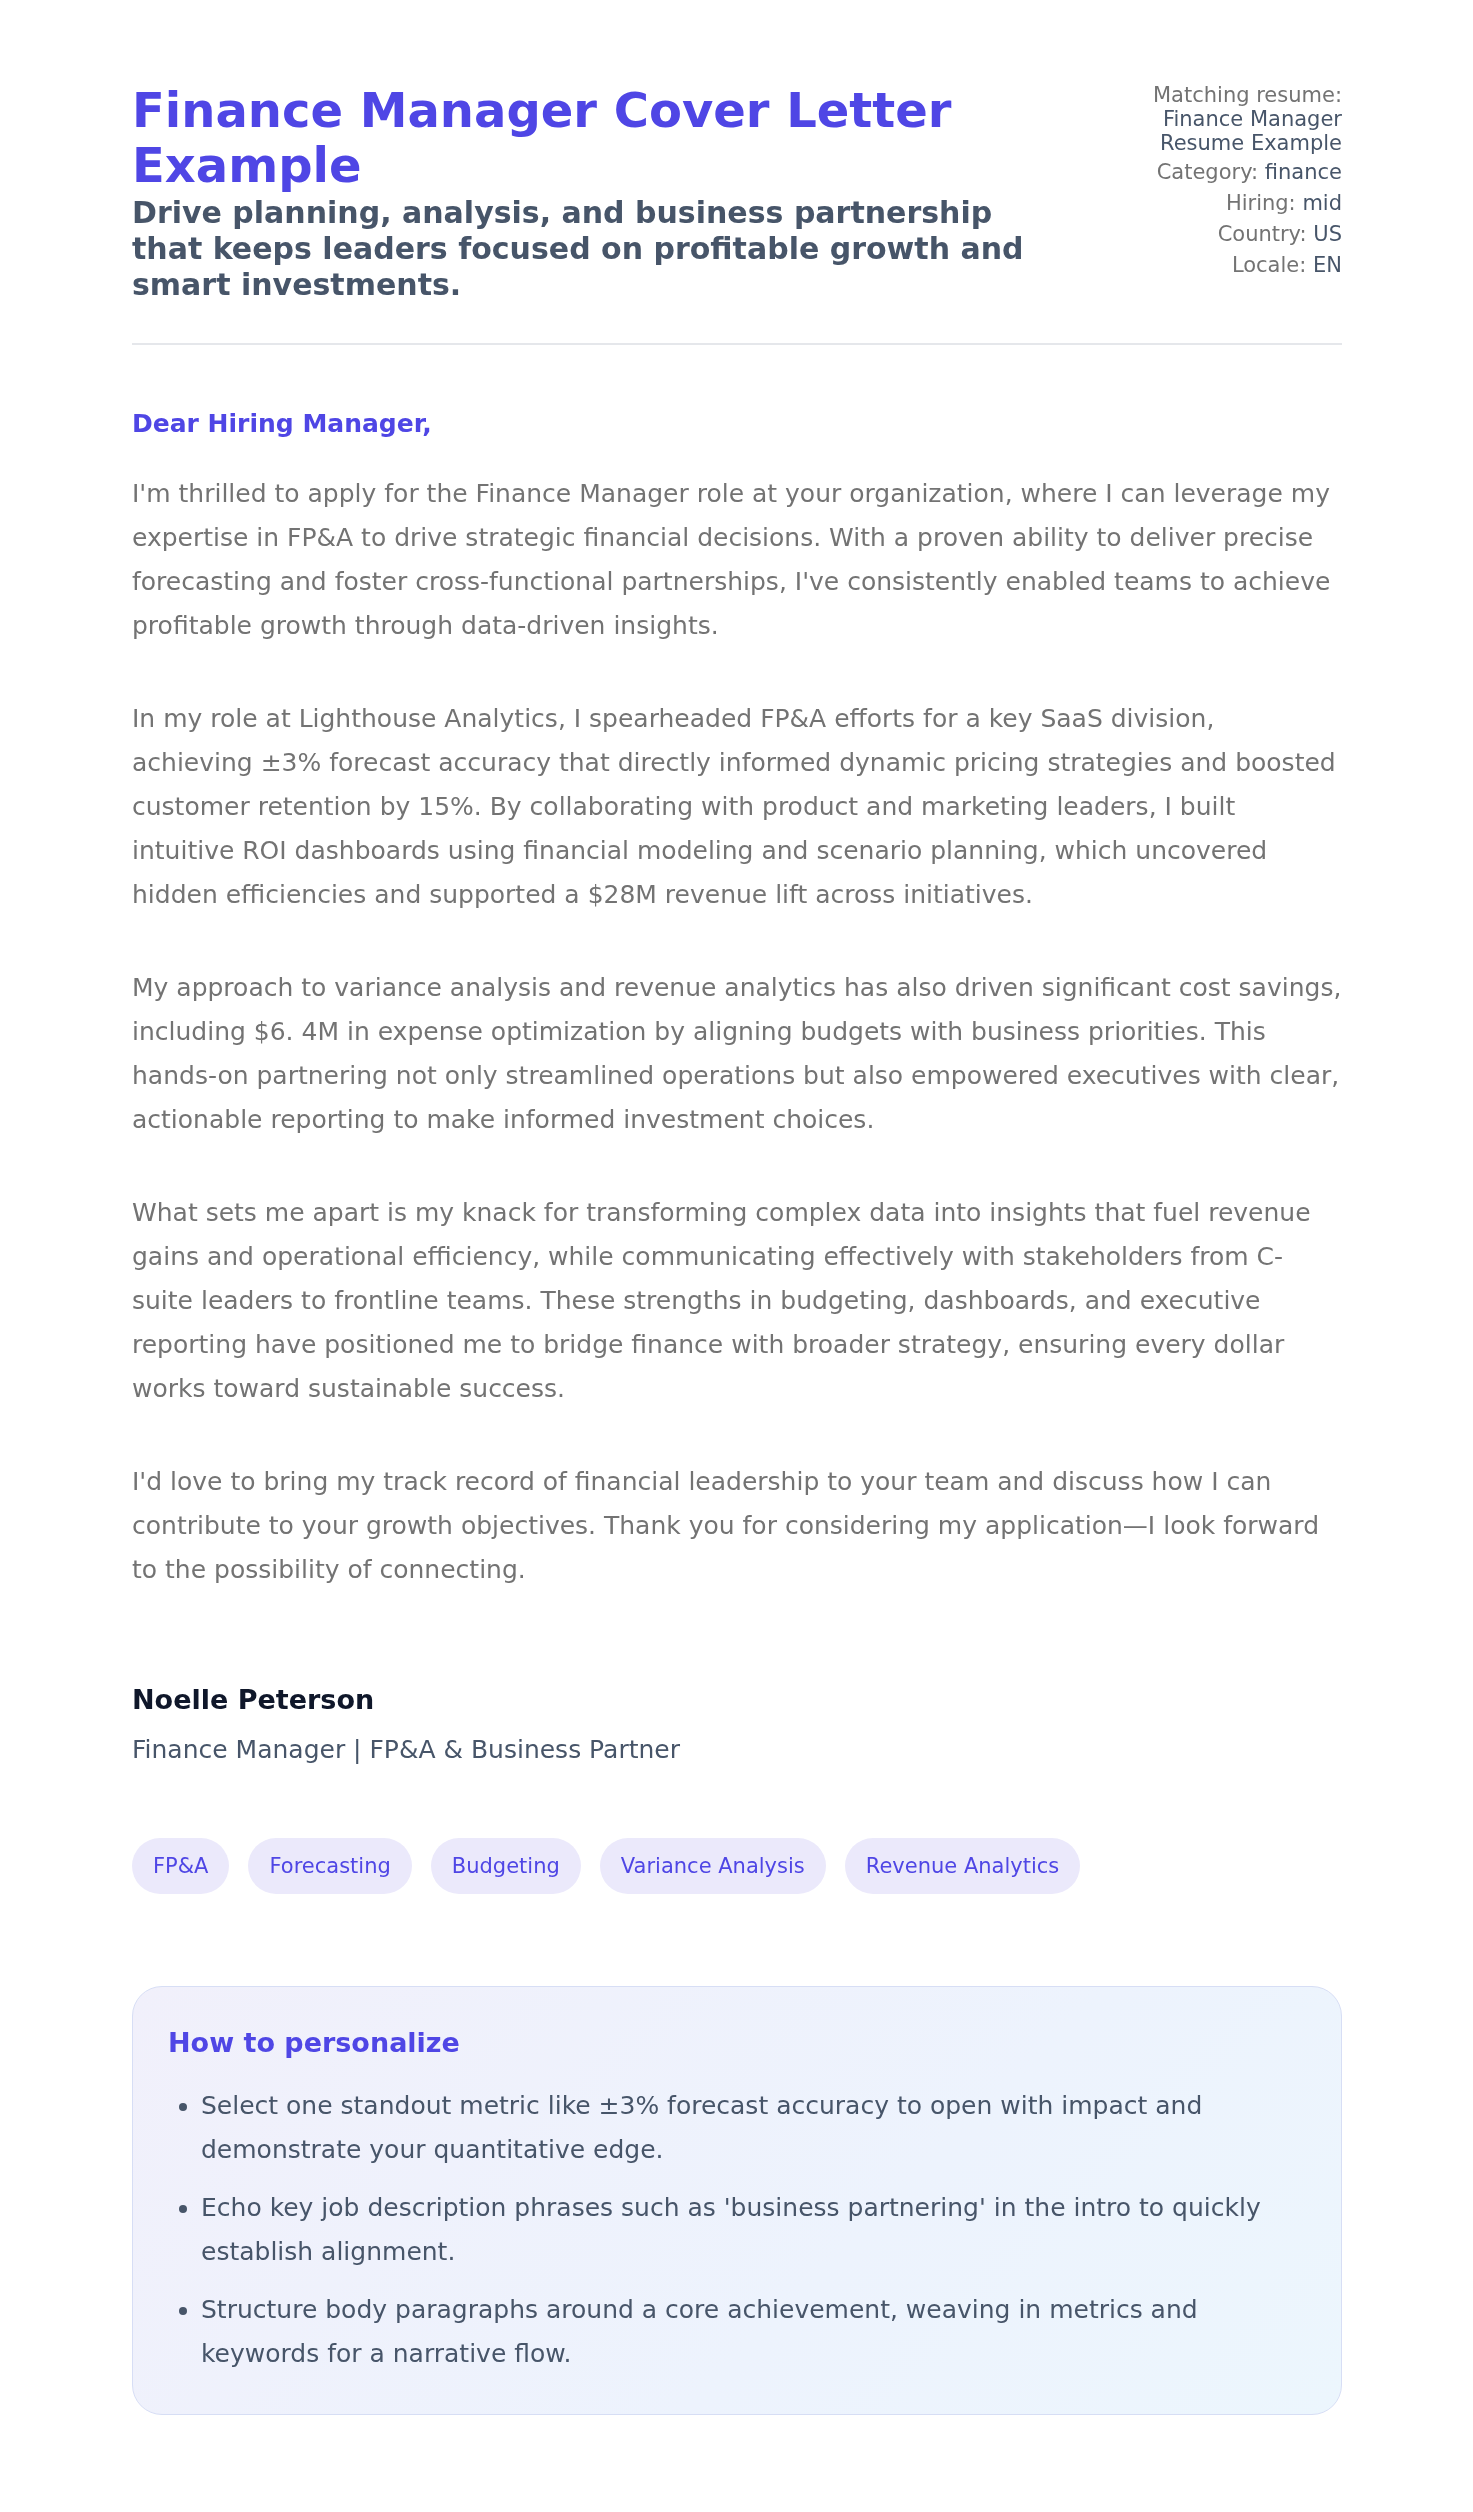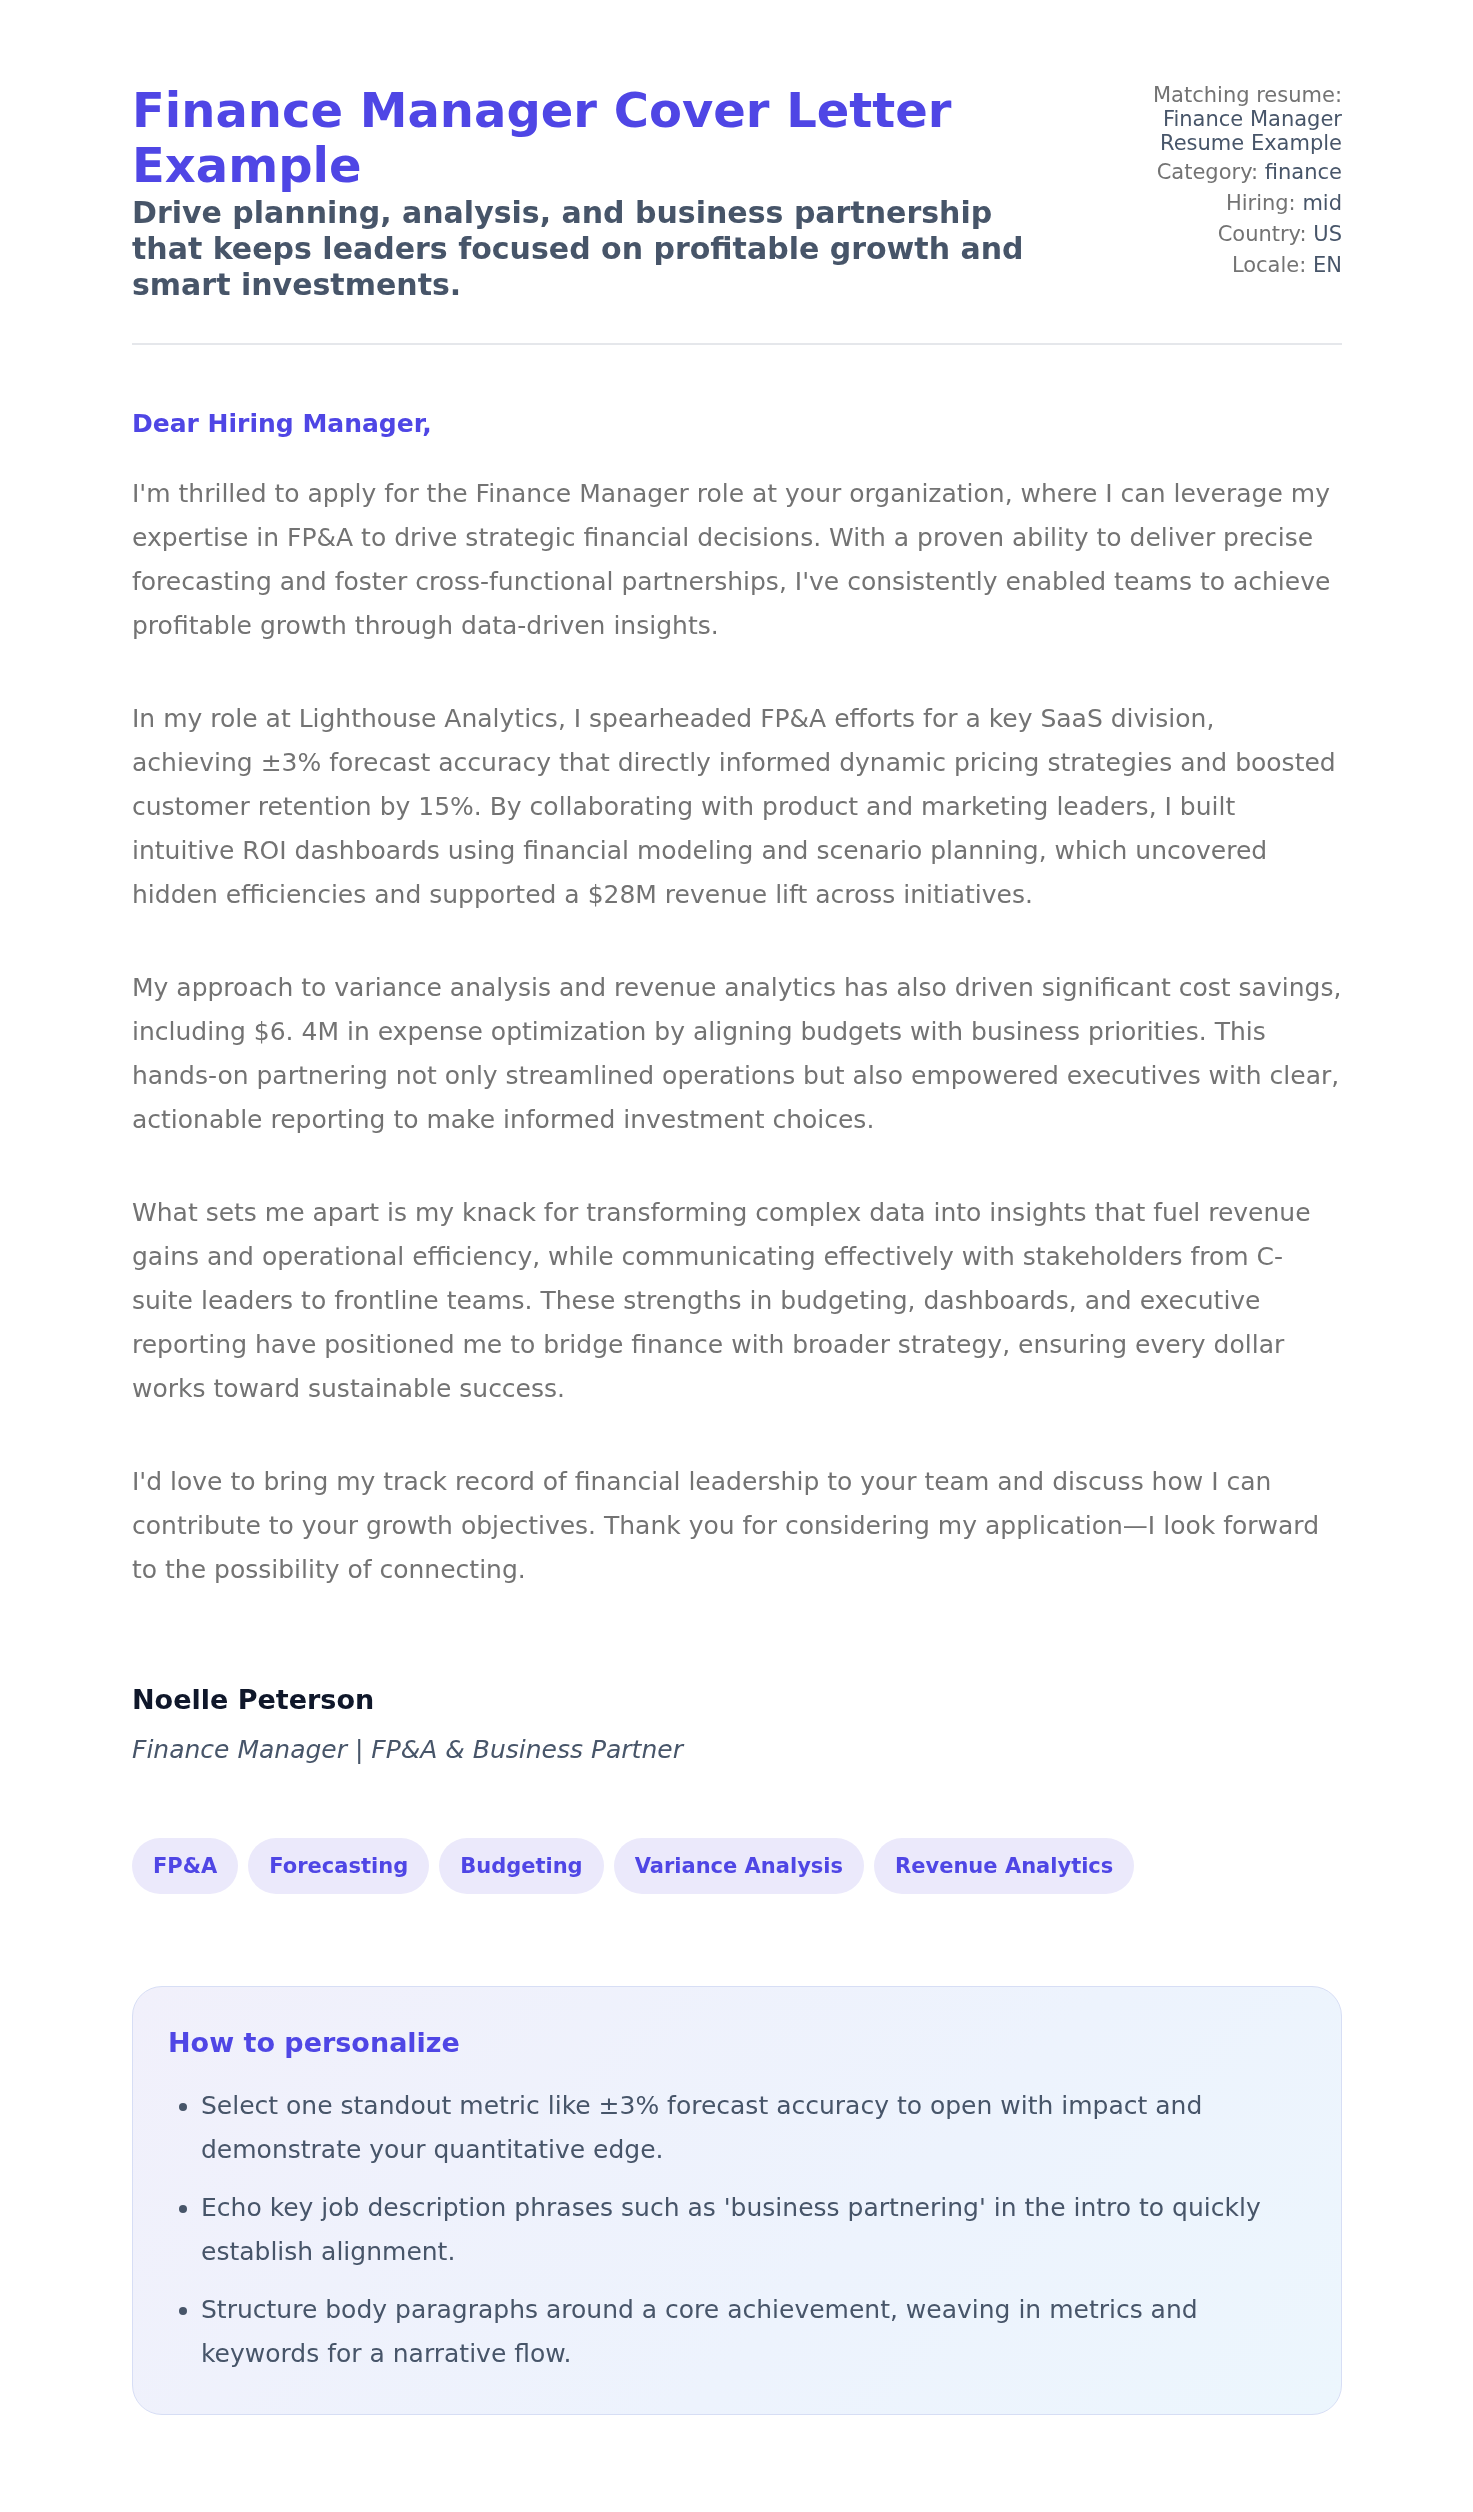--- a/index.html
+++ b/index.html
@@ -71,28 +71,26 @@
     font-size: 27px;
     font-weight: bold;
     color: #0f172a;
     line-height: 35px;
   }
   .sig-title {
     margin-top: 15.6px;
     font-size: 25px;
     color: #475569;
     line-height: 35px;
-    font-style: italic;
   }
 
   .tags {
     margin-top: 71px;
     display: flex;
-    gap: 10px;
-    font-weight: bold;
+    gap: 19px;
   }
   .tag {
     background: #ebe9fb;
     color: #4f46e5;
     font-size: 21px;
     line-height: 26px;
     padding: 14.7px 21px;
     border-radius: 35px;
     white-space: nowrap;
   }

